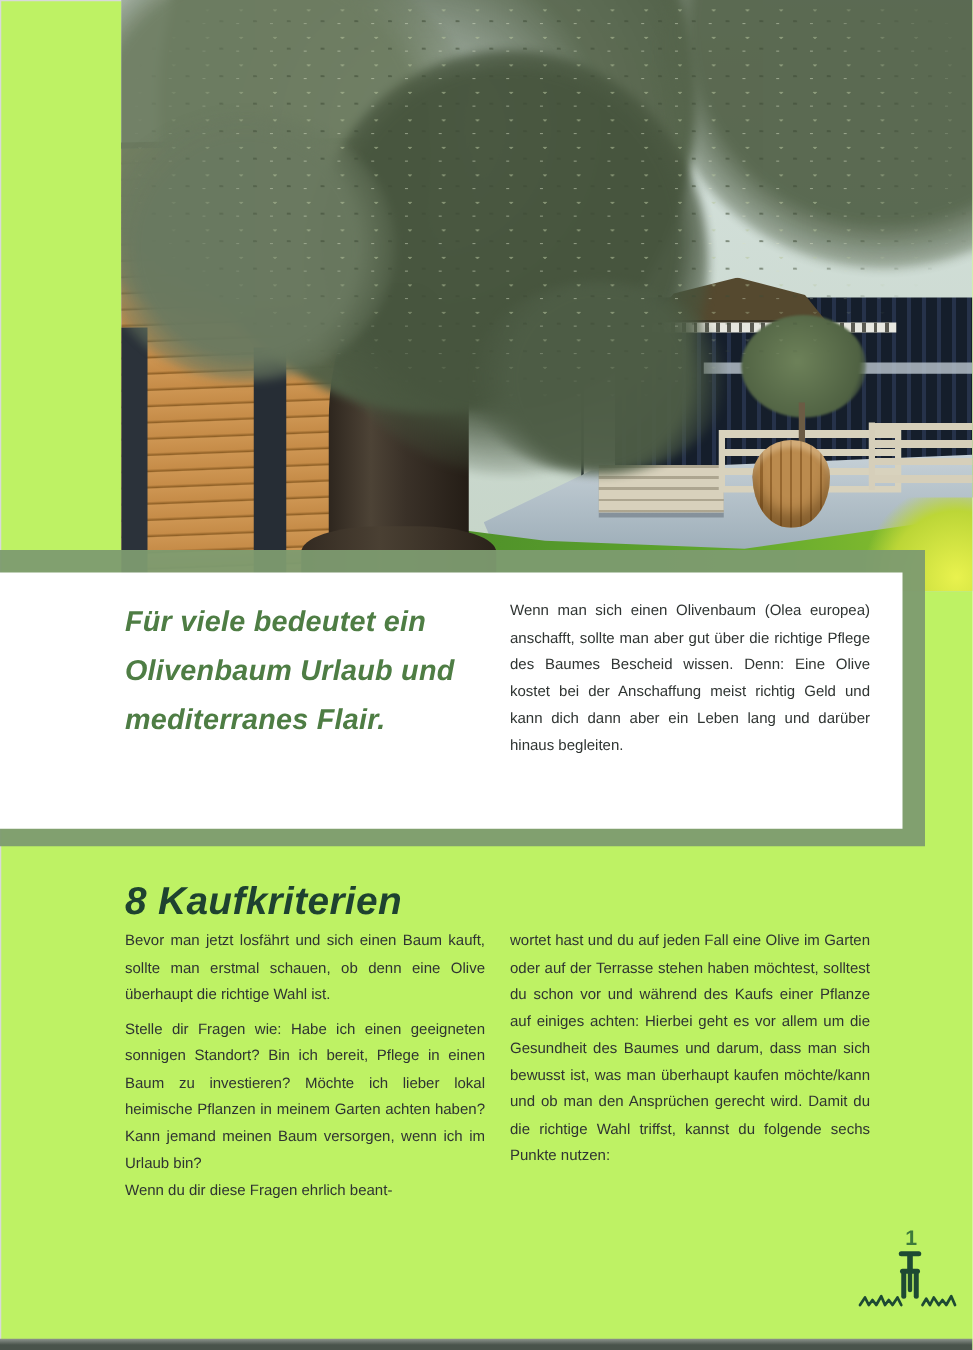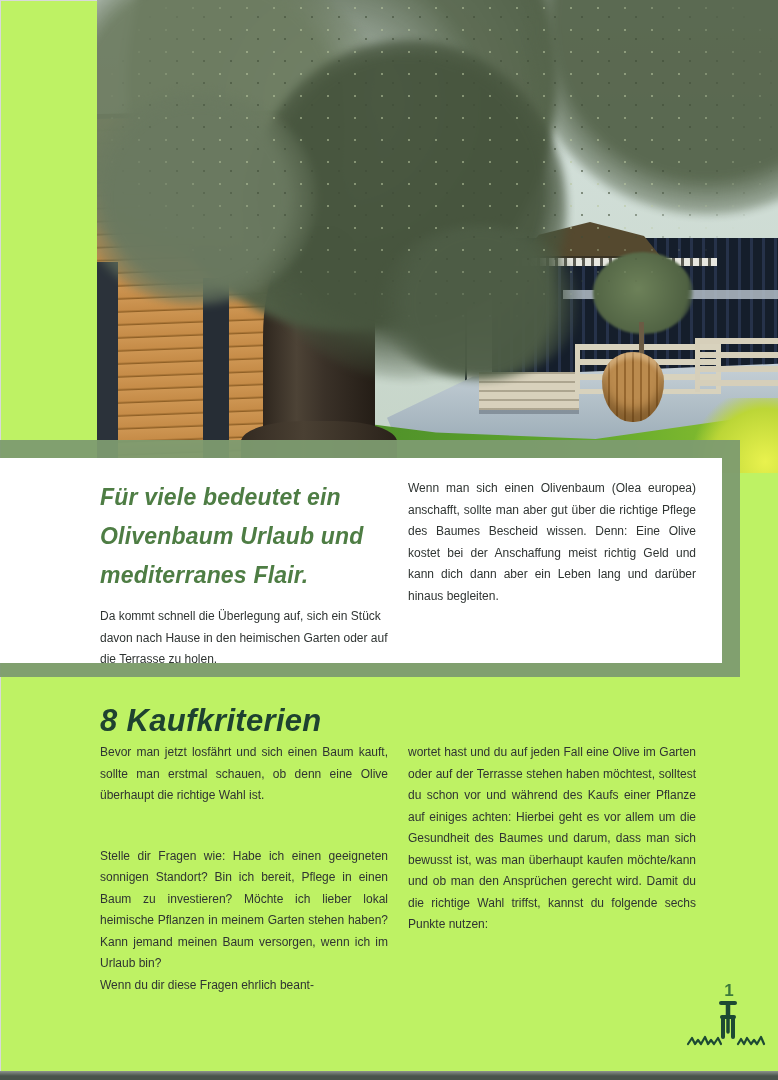--- a/index.html
+++ b/index.html
@@ -90,21 +90,21 @@
   .body-text{font-size:12px;line-height:21.5px;color:#2f3432;text-align:justify;margin:0;}
   .body-text.no-just{text-align:left;}
 
   
   .section{position:absolute;left:100px;top:703px;width:596px;}
   .section-heading{font-size:31px;line-height:36px;font-weight:700;font-style:italic;
             color:#1e4230;margin:0 0 3px 0;letter-spacing:.3px;}
   .section-cols{display:flex;gap:20px;}
   .col{width:288px;}
   .col p{margin:0;}
-  .col .gap{margin-bottom:39px;}
+  .col .gap{margin-bottom:6px;}
 
   
   .page-num{position:absolute;left:714px;top:981px;width:30px;text-align:center;
             font-size:17px;font-weight:700;color:#3d7a3b;}
   .logo{position:absolute;left:685px;top:997px;width:84px;height:58px;}
   .footer-bar{position:absolute;left:0;bottom:0;width:778px;height:9px;
             background:linear-gradient(180deg,#8d948d,#49534b 55%);}
 </style>
 </head>
 <body>
@@ -137,34 +137,33 @@
     <div class="blob b5"></div>
     <div class="blob b6"></div>
     <div class="speckles"></div>
   </div>
 
   <div class="band"></div>
   <div class="card">
     <div class="card-inner">
       <div class="card-col-left">
         <p class="headline">Für viele bedeutet ein Olivenbaum Urlaub und mediterranes Flair.</p>
-        <p class="body-text no-just">Da kommt schnell die Überlegung auf, sich ein Stück davon nach Hause in den heimischen Garten oder auf die Terrasse zu holen.</p>
       </div>
       <div class="card-col-right">
         <p class="body-text">Wenn man sich einen Olivenbaum (Olea europea) anschafft, sollte man aber gut über die richtige Pflege des Baumes Bescheid wissen. Denn: Eine Olive kostet bei der Anschaffung meist richtig Geld und kann dich dann aber ein Leben lang und darüber hinaus begleiten.</p>
       </div>
     </div>
   </div>
 
   <div class="section">
     <h2 class="section-heading">8 Kaufkriterien</h2>
     <div class="section-cols">
       <div class="col">
         <p class="body-text gap">Bevor man jetzt losfährt und sich einen Baum kauft, sollte man erstmal schauen, ob denn eine Olive überhaupt die richtige Wahl ist.</p>
-        <p class="body-text">Stelle dir Fragen wie: Habe ich einen geeigneten sonnigen Standort? Bin ich bereit, Pflege in einen Baum zu investie­ren? Möchte ich lieber lokal heimische Pflanzen in meinem Garten stehen haben? Kann jemand meinen Baum versorgen, wenn ich im Urlaub bin?</p>
+        <p class="body-text">Stelle dir Fragen wie: Habe ich einen geeigneten sonnigen Standort? Bin ich bereit, Pflege in einen Baum zu investie­ren? Möchte ich lieber lokal heimische Pflanzen in meinem Garten achten haben? Kann jemand meinen Baum versorgen, wenn ich im Urlaub bin?</p>
         <p class="body-text no-just">Wenn du dir diese Fragen ehrlich beant-</p>
       </div>
       <div class="col">
         <p class="body-text">wortet hast und du auf jeden Fall eine Olive im Garten oder auf der Terrasse stehen haben möchtest, solltest du schon vor und während des Kaufs einer Pflanze auf einiges achten: Hierbei geht es vor allem um die Gesundheit des Baumes und darum, dass man sich bewusst ist, was man überhaupt kaufen möchte/kann und ob man den Ansprüchen gerecht wird. Damit du die richtige Wahl triffst, kannst du folgende sechs Punkte nutzen:</p>
       </div>
     </div>
   </div>
 
   <div class="page-num">1</div>
   <div class="logo">

